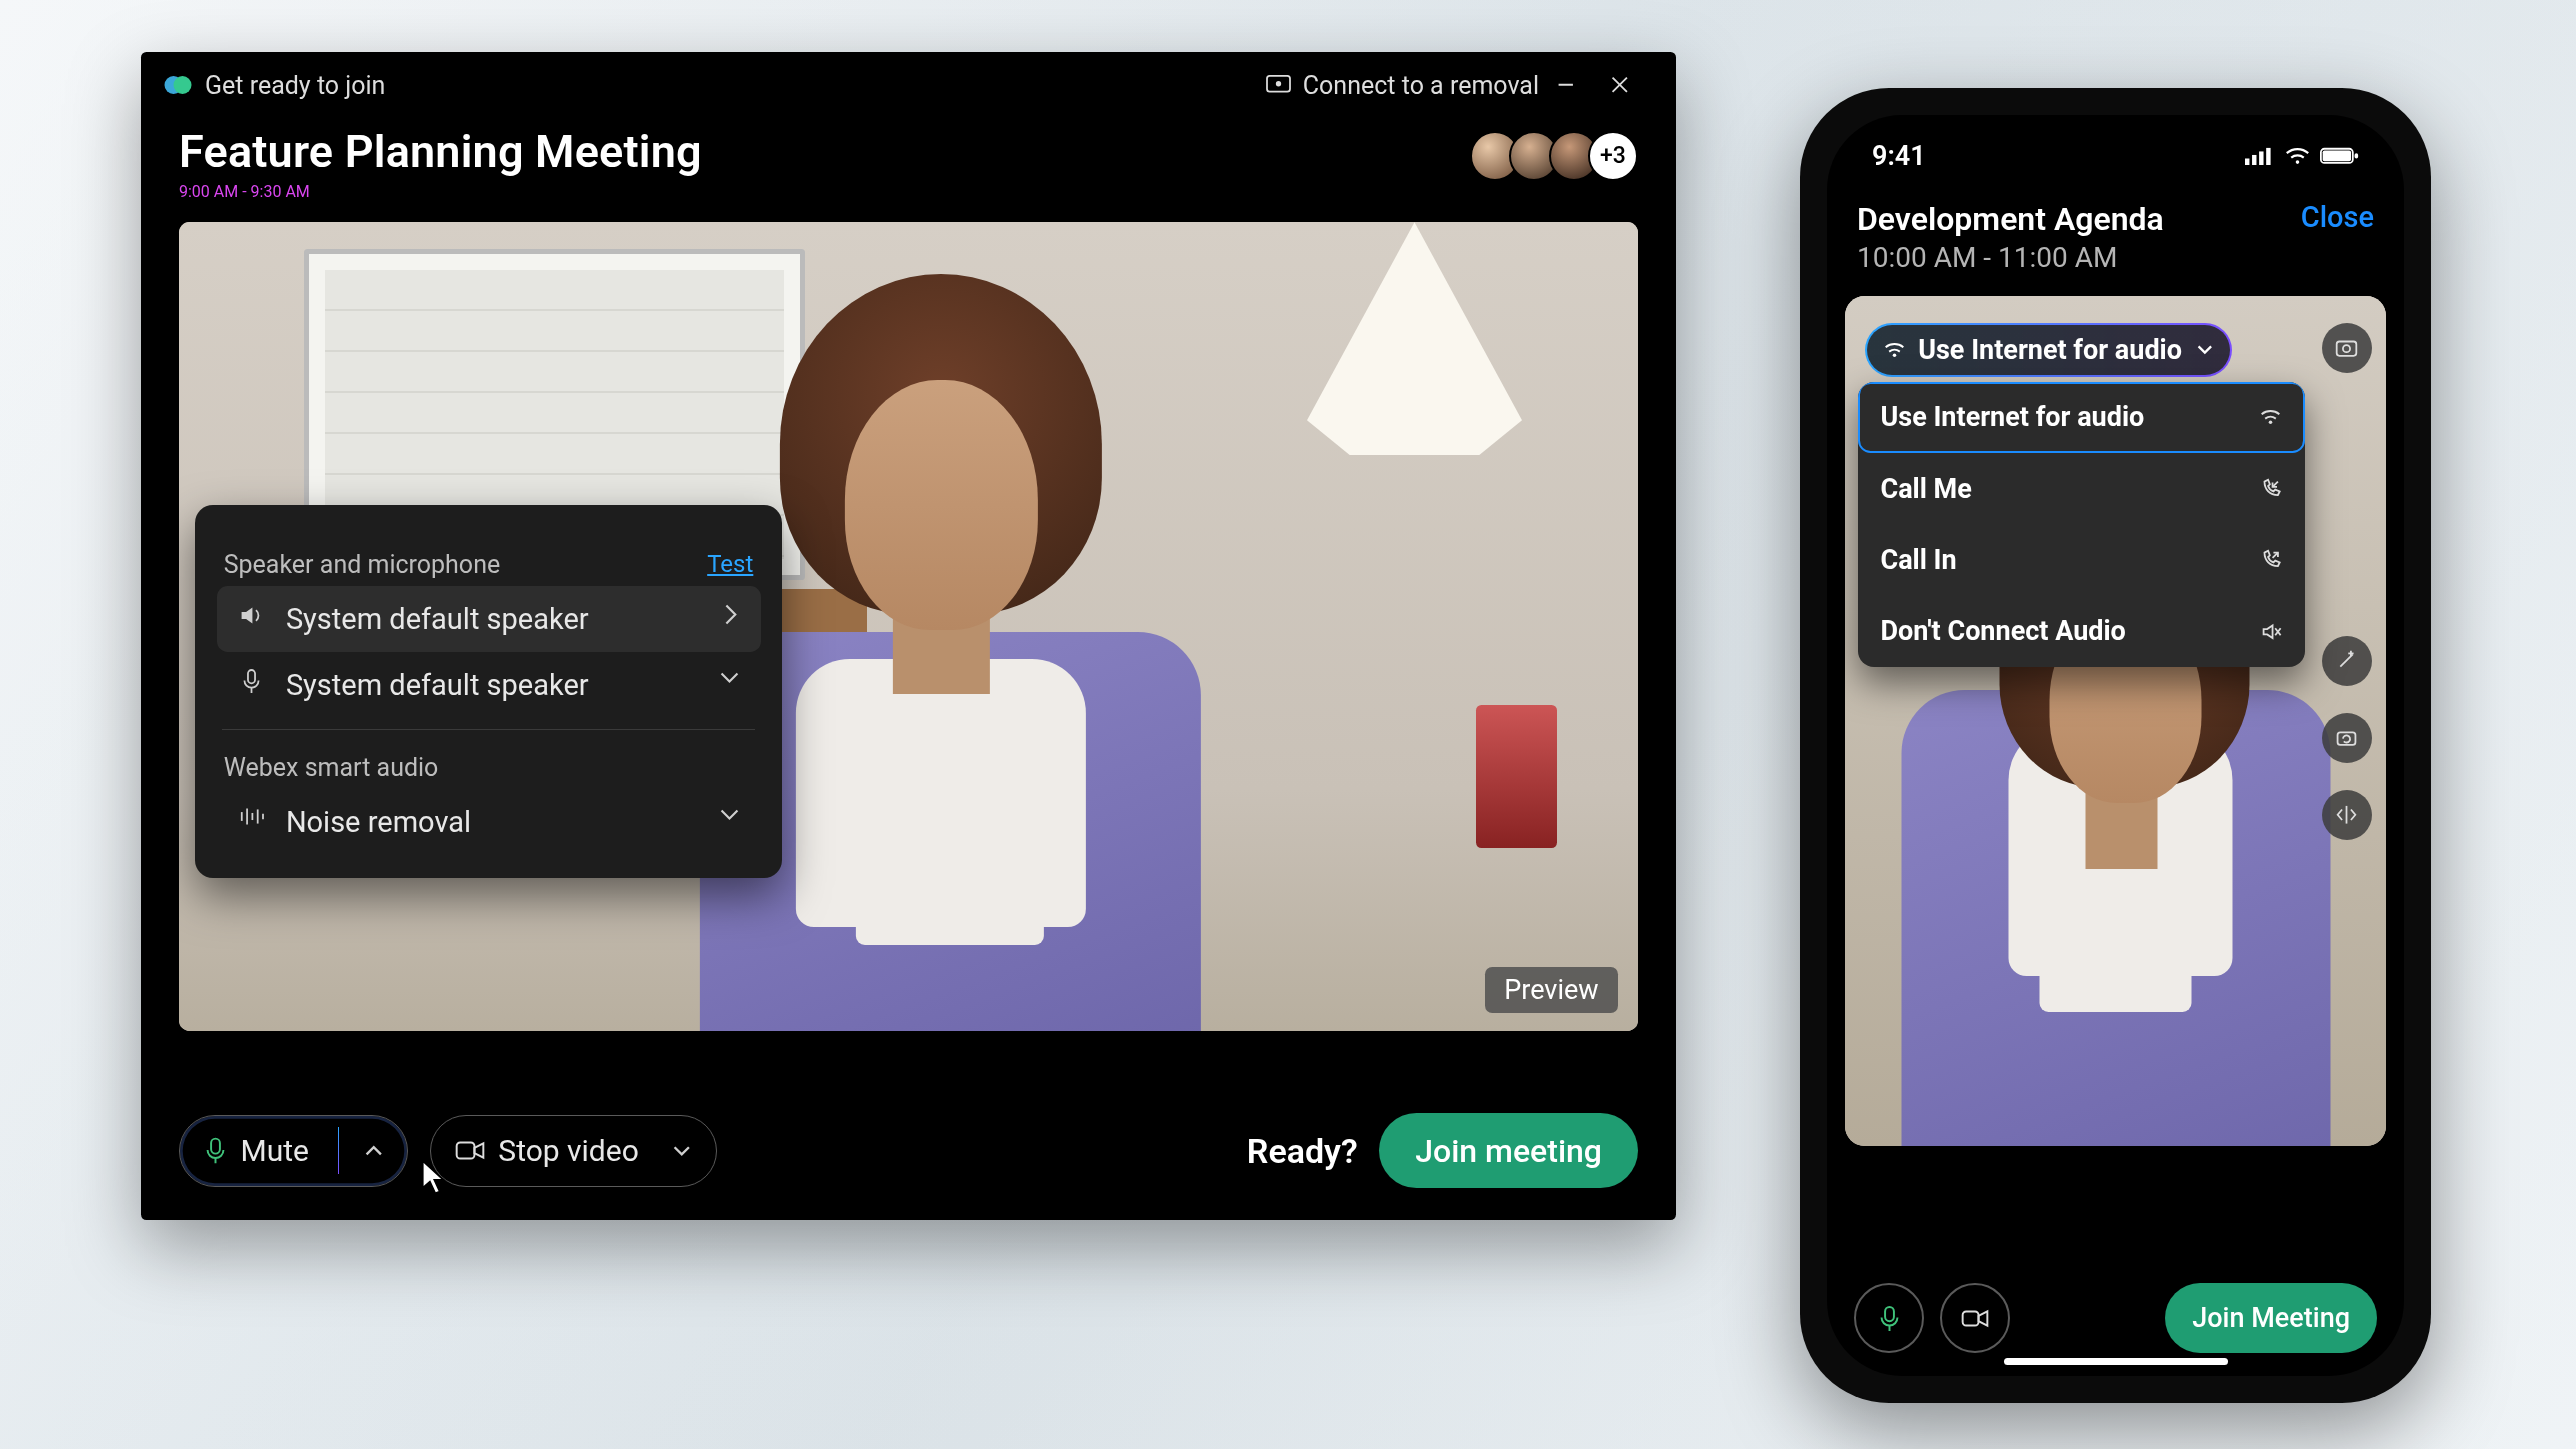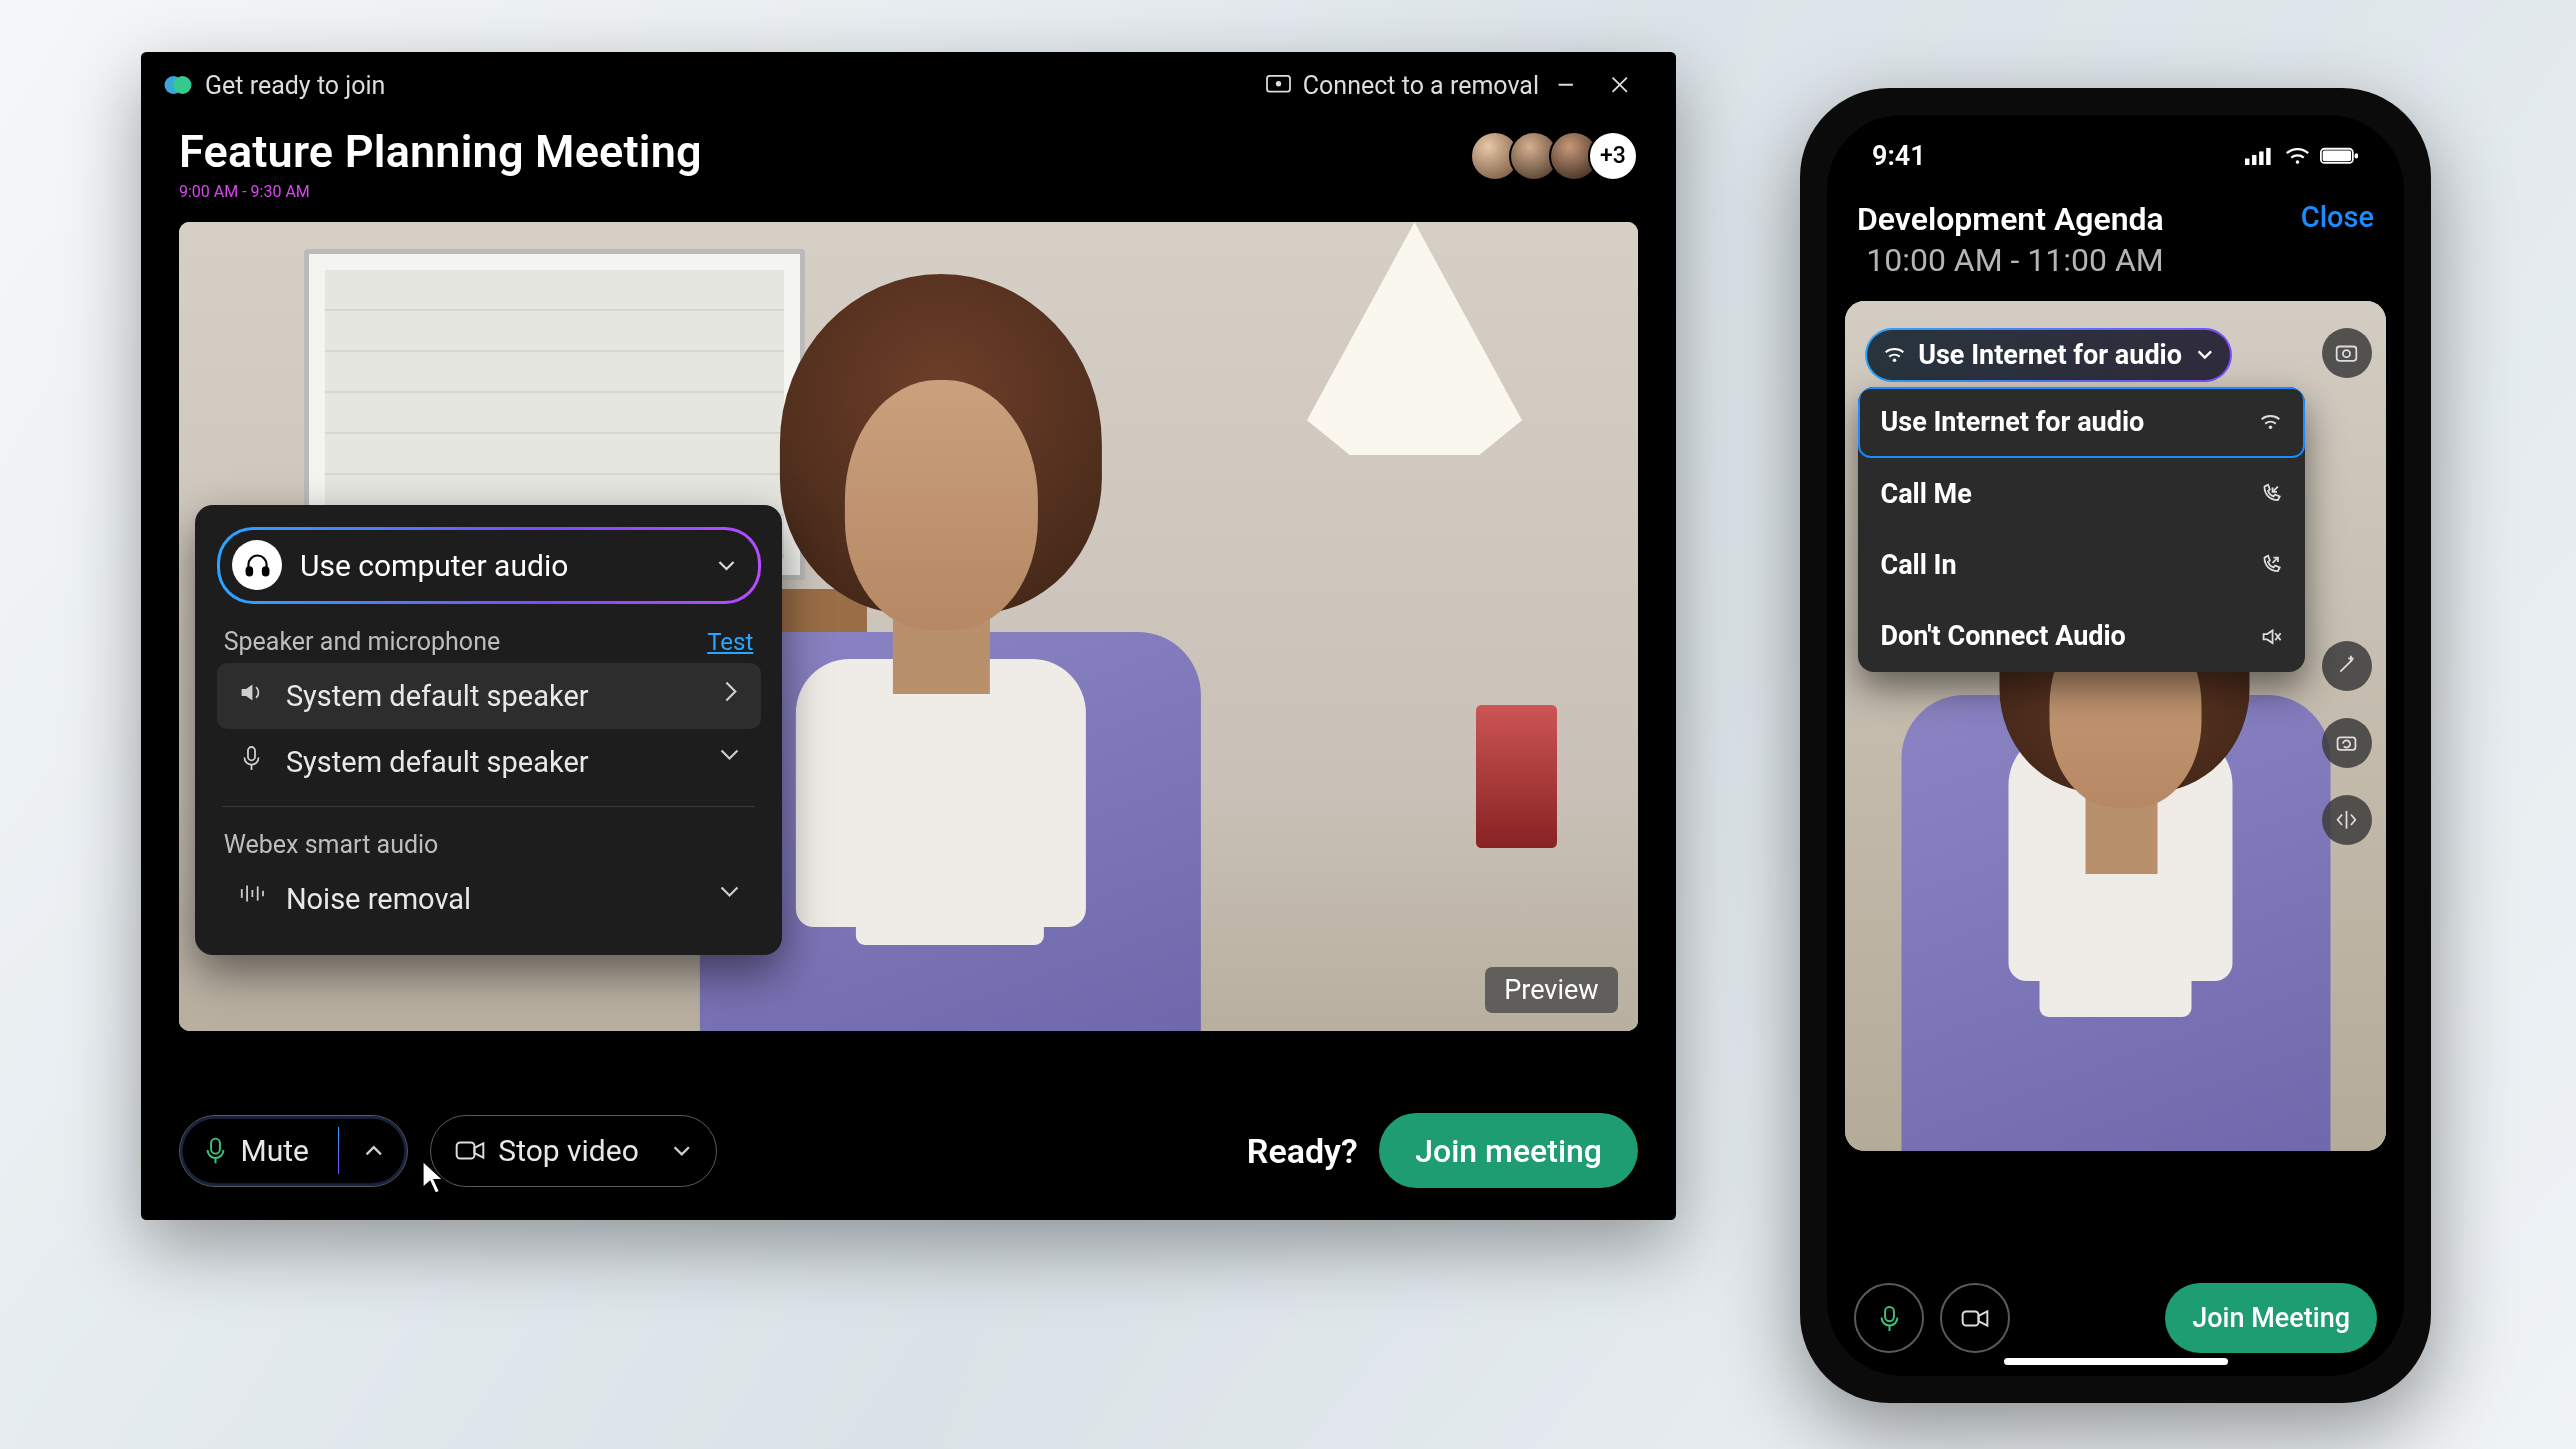--- a/index.html
+++ b/index.html
@@ -129,21 +129,21 @@
     background:#0b0b0b; box-shadow:0 27px 81px rgba(0,0,0,0.4);
     padding:27px;
   }
   .phone-screen{
     width:100%; height:100%; border-radius:75px; background:#000; overflow:hidden; position:relative; color:#fff;
   }
   .statusbar{ height:81px; display:flex; align-items:center; padding:0 45px; font-size:27px; font-weight:600; }
   .statusbar .sp{ flex:1; }
   .ph-header{ padding:3.6px 30px 5.4px 30px; display:flex; align-items:flex-start; }
   .ph-title{ font-size:32px; font-weight:600; }
-  .ph-time{ font-size:32px; color:#b4b4b4; margin-top:3.6px;text-align:right; }
+  .ph-time{ font-size:28px; color:#b4b4b4; margin-top:3.6px; }
   .ph-close{ margin-left:auto; color:#1a8cff; font-size:29px; font-weight:500; }
 
   .ph-video{
     position:relative; margin:16px 18px 0 18px; height:850px; border-radius:19.7px; overflow:hidden;
     background:#cfc7bc;
     font-weight:bold;
   }
   .ph-video .room-wall{ background:linear-gradient(180deg,#d3ccc2,#b5ab99); }
   .ph-person{ position:absolute; left:50%; top:233px; transform:translateX(-50%); width:465px; height:680px; }
   .ph-person .jacket{ left:18px; width:429px; top:161px; height:501px; }
@@ -253,35 +253,20 @@
       <div class="jacket"></div>
         <div class="tshirt"></div>
         <div class="neck"></div>
         <div class="hair"></div>
         <div class="face"></div>
     </div>
 
     <div class="preview-badge">Preview</div>
 
     <div class="audio-pop">
-      <div class="audio-main">
-        <span class="circle">
-          <svg width="29" height="29" viewBox="0 0 32 32" fill="none" stroke="#000" stroke-width="2.4">
-              <path d="M6 18v-3a10 10 0 0 1 20 0v3"></path>
-              <rect x="4" y="18" width="6" height="9" rx="3" fill="#000"></rect>
-              <rect x="22" y="18" width="6" height="9" rx="3" fill="#000"></rect>
-            </svg>
-        </span>
-        <span class="label">Use computer audio</span>
-        <span>
-          <svg width="23" height="23" stroke="#ddd" stroke-width="2.4" fill="none" viewBox="0 0 26 26">
-              <polyline points="5,9 13,17 21,9"></polyline>
-            </svg>
-        </span>
-      </div>
 
       <div class="sec-label">
         <span>Speaker and microphone</span>
         <a>Test</a>
       </div>
 
       <div class="opt-row hover">
         <span class="ico">
           <svg width="27" height="27" fill="none" stroke="#cfcfcf" stroke-width="2" viewBox="0 0 30 30">
               <path d="M4 11v8h5l7 5V6l-7 5H4z" fill="#cfcfcf" stroke="none"></path>

